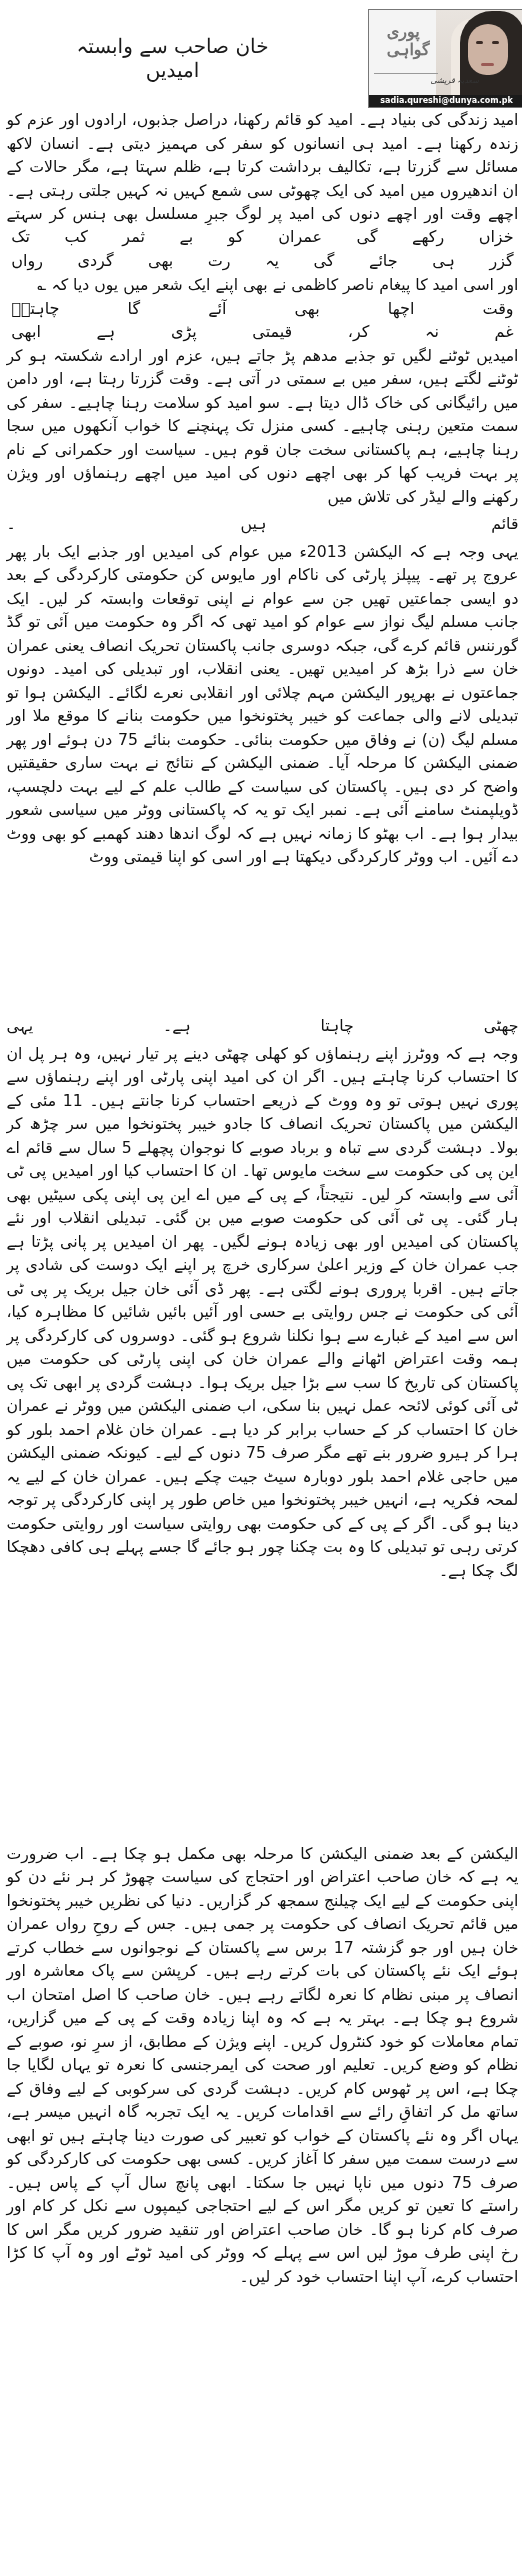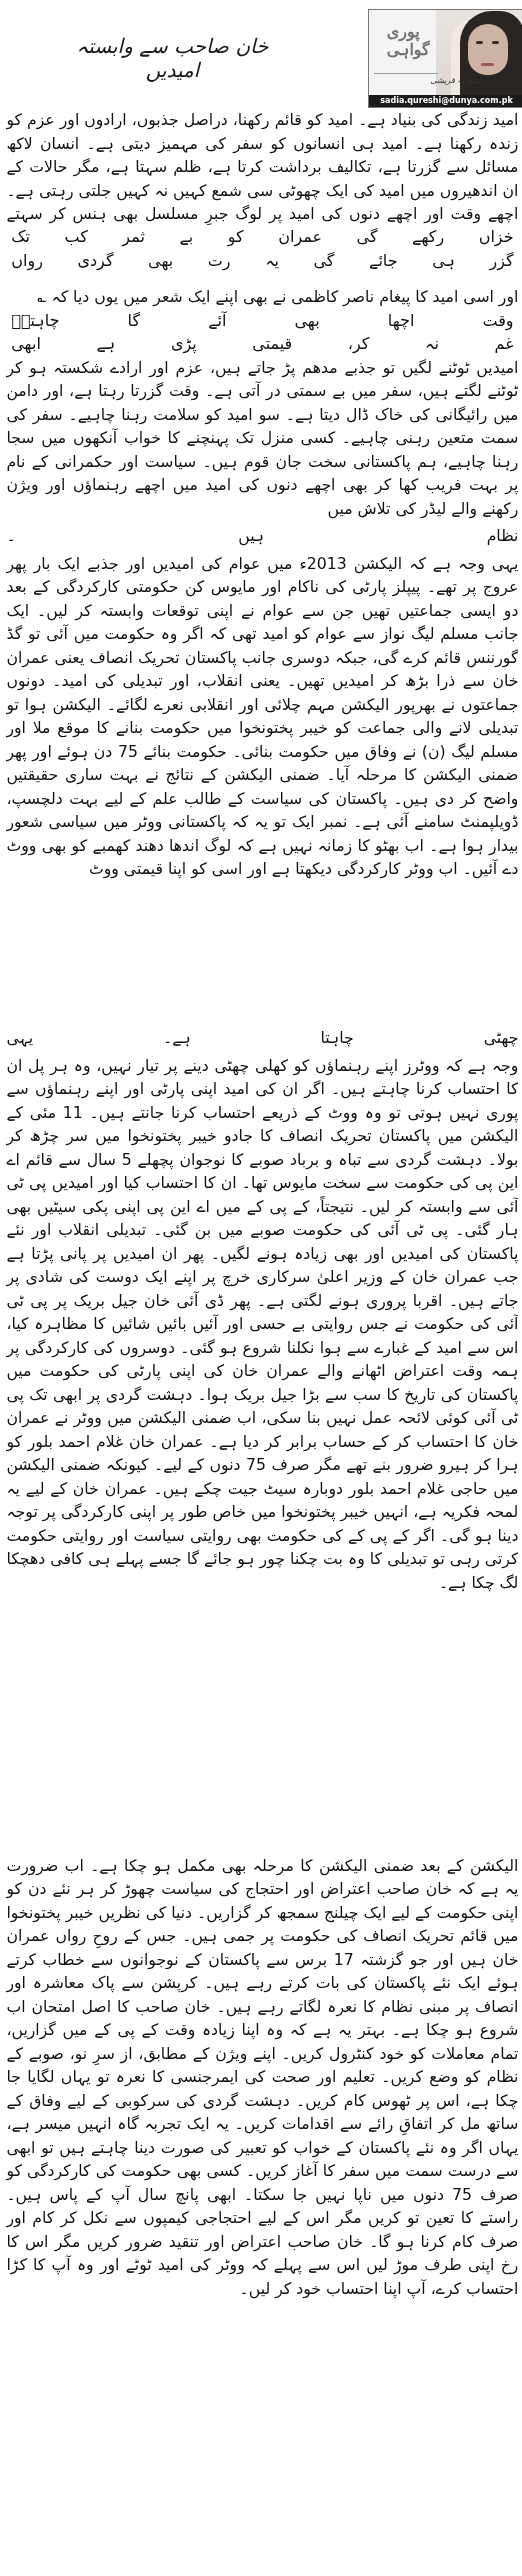--- a/index.html
+++ b/index.html
@@ -1,18 +1,18 @@
 <!DOCTYPE html>
 <html style="font-size:13px"><head>
   <meta charset="utf-8">
   <style>
     html, body { margin: 0; padding: 0; background: #ffffff; }
     body { width: 523px; height: 2576px; overflow: hidden; position: relative; font-family: "DejaVu Sans", sans-serif; color: #111; }
     .header { position: absolute; left: 0; top: 0; width: 523px; height: 106px; }
-    .title { position: absolute; left: 68px; top: 34px; width: 209px; text-align: center; direction: rtl; font-size: 20px; font-family: "DejaVu Serif", serif; color: #1a1a1a; letter-spacing: 0; font-style: italic; }
+    .title { position: absolute; left: 68px; top: 34px; width: 209px; text-align: center; direction: rtl; font-size: 20px; font-family: "DejaVu Serif", serif; color: #1a1a1a; letter-spacing: 0; }
     .byline-box { position: absolute; left: 368px; top: 8.8px; width: 155px; height: 97px; border: 0.8px solid #777; border-right: none; background: #f4f4f4; overflow: hidden; }
     .photo { position: absolute; right: 0; top: 0; width: 88px; height: 85px; background: linear-gradient(180deg,#e9e4df 0%, #ddd6cf 100%); }
     .photo .hair { position: absolute; left: 24px; top: 1.6px; width: 64px; height: 84px; background: #2a2522; border-radius: 32px 24px 0 0; }
     .photo .scarf { position: absolute; left: 14.5px; top: 8px; width: 32px; height: 77px; background: #efe9e2; border-radius: 24px 0 0 0; }
     .photo .face { position: absolute; left: 32px; top: 14.5px; width: 40px; height: 51px; background: #cdb3a3; border-radius: 21px 21px 19.3px 19.3px; }
     .photo .eye { position: absolute; top: 31px; width: 7.2px; height: 3.2px; background: #3a2b25; border-radius: 2.4px; }
     .photo .lips { position: absolute; left: 45px; top: 53px; width: 13px; height: 3.2px; background: #9a5a55; border-radius: 2.4px; }
     .logo { position: absolute; left: 17.7px; top: 13px; width: 50px; direction: rtl; text-align: left; font-family: Liberation Serif, serif; font-weight: bold; font-size: 16px; line-height: 17.7px; color: #737373; }
     .logo-rule { position: absolute; left: 4.8px; top: 63px; width: 64px; height: 0.8px; background: #999; }
     .author { position: absolute; left: 9.7px; top: 66px; width: 56px; direction: rtl; text-align: center; font-size: 8px; color: #333; font-style: italic; margin-left: 48px; }
@@ -67,21 +67,21 @@
       <span>ہی</span>
       <span>جائے</span>
       <span>گی</span>
       <span>یہ</span>
       <span>رت</span>
       <span>بھی</span>
       <span>گردی</span>
       <span>رواں</span>
     </div>
 
-  <p class="para" style="margin-top:13px">اور اسی امید کا پیغام ناصر کاظمی نے بھی اپنے ایک شعر میں یوں دیا کہ ؎</p>
+  <p class="para" style="margin-top:1px">اور اسی امید کا پیغام ناصر کاظمی نے بھی اپنے ایک شعر میں یوں دیا کہ ؎</p>
 
   <div class="couplet">
       <span>وقت</span>
       <span>اچھا</span>
       <span>بھی</span>
       <span>آئے</span>
       <span>گا</span>
       <span>چاہتےؔ</span>
     </div>
   <div class="couplet">
@@ -89,21 +89,21 @@
       <span>نہ</span>
       <span>کر،</span>
       <span>قیمتی</span>
       <span>پڑی</span>
       <span>ہے</span>
       <span>ابھی</span>
     </div>
 
   <p class="para" style="height:164px;overflow:hidden">امیدیں ٹوٹنے لگیں تو جذبے مدھم پڑ جاتے ہیں، عزم اور ارادے شکستہ ہو کر ٹوٹنے لگتے ہیں، سفر میں بے سمتی در آتی ہے۔ وقت گزرتا رہتا ہے، اور دامن میں رائیگانی کی خاک ڈال دیتا ہے۔ سو امید کو سلامت رہنا چاہیے۔ سفر کی سمت متعین رہنی چاہیے۔ کسی منزل تک پہنچنے کا خواب آنکھوں میں سجا رہنا چاہیے، ہم پاکستانی سخت جان قوم ہیں۔ سیاست اور حکمرانی کے نام پر بہت فریب کھا کر بھی اچھے دنوں کی امید میں اچھے رہنماؤں اور ویژن رکھنے والے لیڈر کی تلاش میں</p>
   <div class="spread">
-      <span>نظام</span>
+      <span>قائم</span>
       <span>ہیں</span>
       <span>۔</span>
     </div>
 
   <p class="para" style="height:470px;overflow:hidden">یہی وجہ ہے کہ الیکشن 2013ء میں عوام کی امیدیں اور جذبے ایک بار پھر عروج پر تھے۔ پیپلز پارٹی کی ناکام اور مایوس کن حکومتی کارکردگی کے بعد دو ایسی جماعتیں تھیں جن سے عوام نے اپنی توقعات وابستہ کر لیں۔ ایک جانب مسلم لیگ نواز سے عوام کو امید تھی کہ اگر وہ حکومت میں آئی تو گڈ گورننس قائم کرے گی، جبکہ دوسری جانب پاکستان تحریک انصاف یعنی عمران خان سے ذرا بڑھ کر امیدیں تھیں۔ یعنی انقلاب، اور تبدیلی کی امید۔ دونوں جماعتوں نے بھرپور الیکشن مہم چلائی اور انقلابی نعرے لگائے۔ الیکشن ہوا تو تبدیلی لانے والی جماعت کو خیبر پختونخوا میں حکومت بنانے کا موقع ملا اور مسلم لیگ (ن) نے وفاق میں حکومت بنائی۔ حکومت بنائے 75 دن ہوئے اور پھر ضمنی الیکشن کا مرحلہ آیا۔ ضمنی الیکشن کے نتائج نے بہت ساری حقیقتیں واضح کر دی ہیں۔ پاکستان کی سیاست کے طالب علم کے لیے بہت دلچسپ، ڈویلپمنٹ سامنے آئی ہے۔ نمبر ایک تو یہ کہ پاکستانی ووٹر میں سیاسی شعور بیدار ہوا ہے۔ اب بھٹو کا زمانہ نہیں ہے کہ لوگ اندھا دھند کھمبے کو بھی ووٹ دے آئیں۔ اب ووٹر کارکردگی دیکھتا ہے اور اسی کو اپنا قیمتی ووٹ</p>
   <div class="spread">
       <span>چھٹی</span>
       <span>چاہتا</span>
       <span>ہے۔</span>
       <span>یہی</span>

